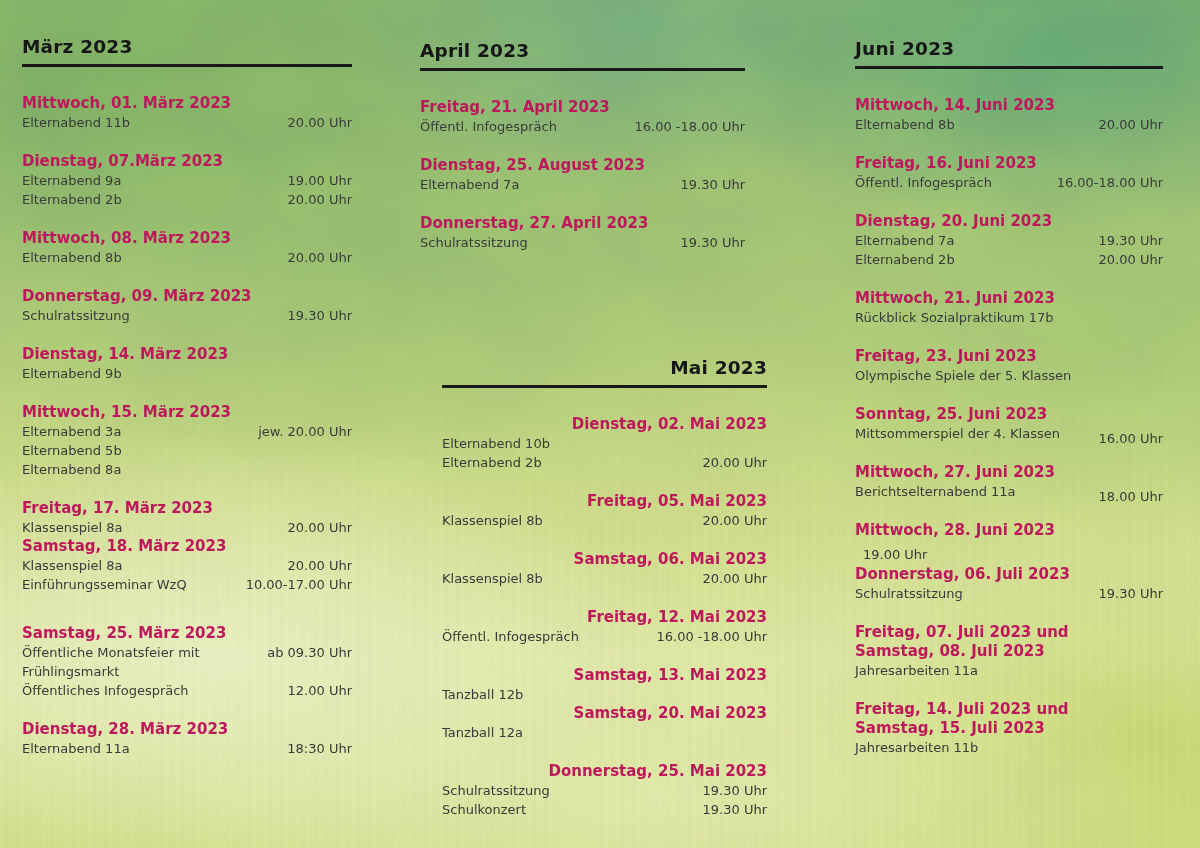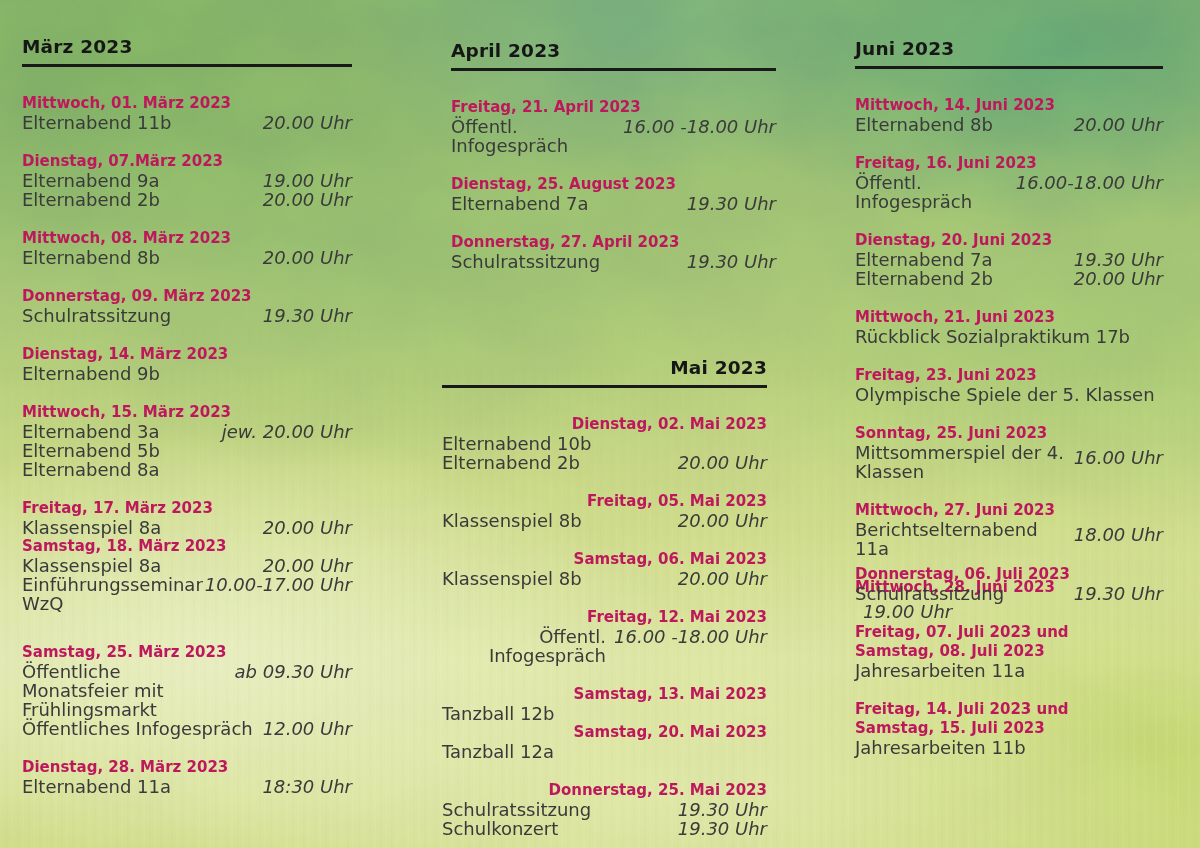--- a/index.html
+++ b/index.html
@@ -24,35 +24,35 @@
   .bg-noise{position:absolute;inset:0;z-index:1;mix-blend-mode:overlay;opacity:.45;pointer-events:none;}
   .bg-streaks{
     position:absolute;inset:0;z-index:1;pointer-events:none;opacity:.5;
     background:repeating-linear-gradient(90deg,rgba(255,255,255,.10) 0 2px,rgba(255,255,255,0) 2px 6px,rgba(150,170,90,.06) 6px 8px,rgba(255,255,255,0) 8px 11px);
     -webkit-mask-image:linear-gradient(180deg,rgba(0,0,0,0) 35%,#000 70%);
     mask-image:linear-gradient(180deg,rgba(0,0,0,0) 35%,#000 70%);
   }
   .page{position:absolute;inset:0;z-index:2;}
   .sec{position:absolute;}
   #sec-maerz{left:22px;  top:36px;  width:330px;}
-  #sec-april{left:451px; top:40px;  width:325px;}
+  #sec-april{left:420px; top:40px;  width:325px;}
   #sec-mai  {left:442px; top:357px; width:325px;text-align:right;}
   #sec-juni {left:855px; top:38px;  width:308px;}
   #sec-juli {left:855px; top:565px; width:308px;}
   .month-title{
     margin:0 0 27px 0;font-size:18.5px;font-weight:700;color:#161616;
     letter-spacing:.2px;border-bottom:3px solid #191919;padding-bottom:7px;
   }
   #sec-juli .month-title{margin-bottom:10px;}
   .group{margin-bottom:20px;}
   .group.sp-lg{margin-top:30px;}
   .date-line{font-weight:700;font-size:15px;color:#be185d;line-height:19px;}
-  .event-row{display:flex;justify-content:space-between;align-items:flex-start;font-size:18px;color:#3a3a3a;line-height:19px;}
+  .event-row{display:flex;justify-content:space-between;align-items:flex-start;font-size:13px;color:#3a3a3a;line-height:19px;}
   .ev-label{min-width:0;}
-  .ev-time{white-space:nowrap;margin-left:8px;font-style:italic;}
+  .ev-time{white-space:nowrap;margin-left:8px;}
   .ev-time.low{position:relative;top:5px;}
 </style>
 </head>
 <body>
 
 <div class="bg"></div>
 <svg class="bg-noise" width="1200" height="848" aria-hidden="true">
   <filter id="wc">
     <feTurbulence type="fractalNoise" baseFrequency="0.009 0.013" numOctaves="4" seed="11" result="n"></feTurbulence>
     <feColorMatrix in="n" type="matrix" values="0 0 0 0 0.35  0 0 0 0 0.48  0 0 0 0 0.22  0 0 0 0.9 0"></feColorMatrix>

